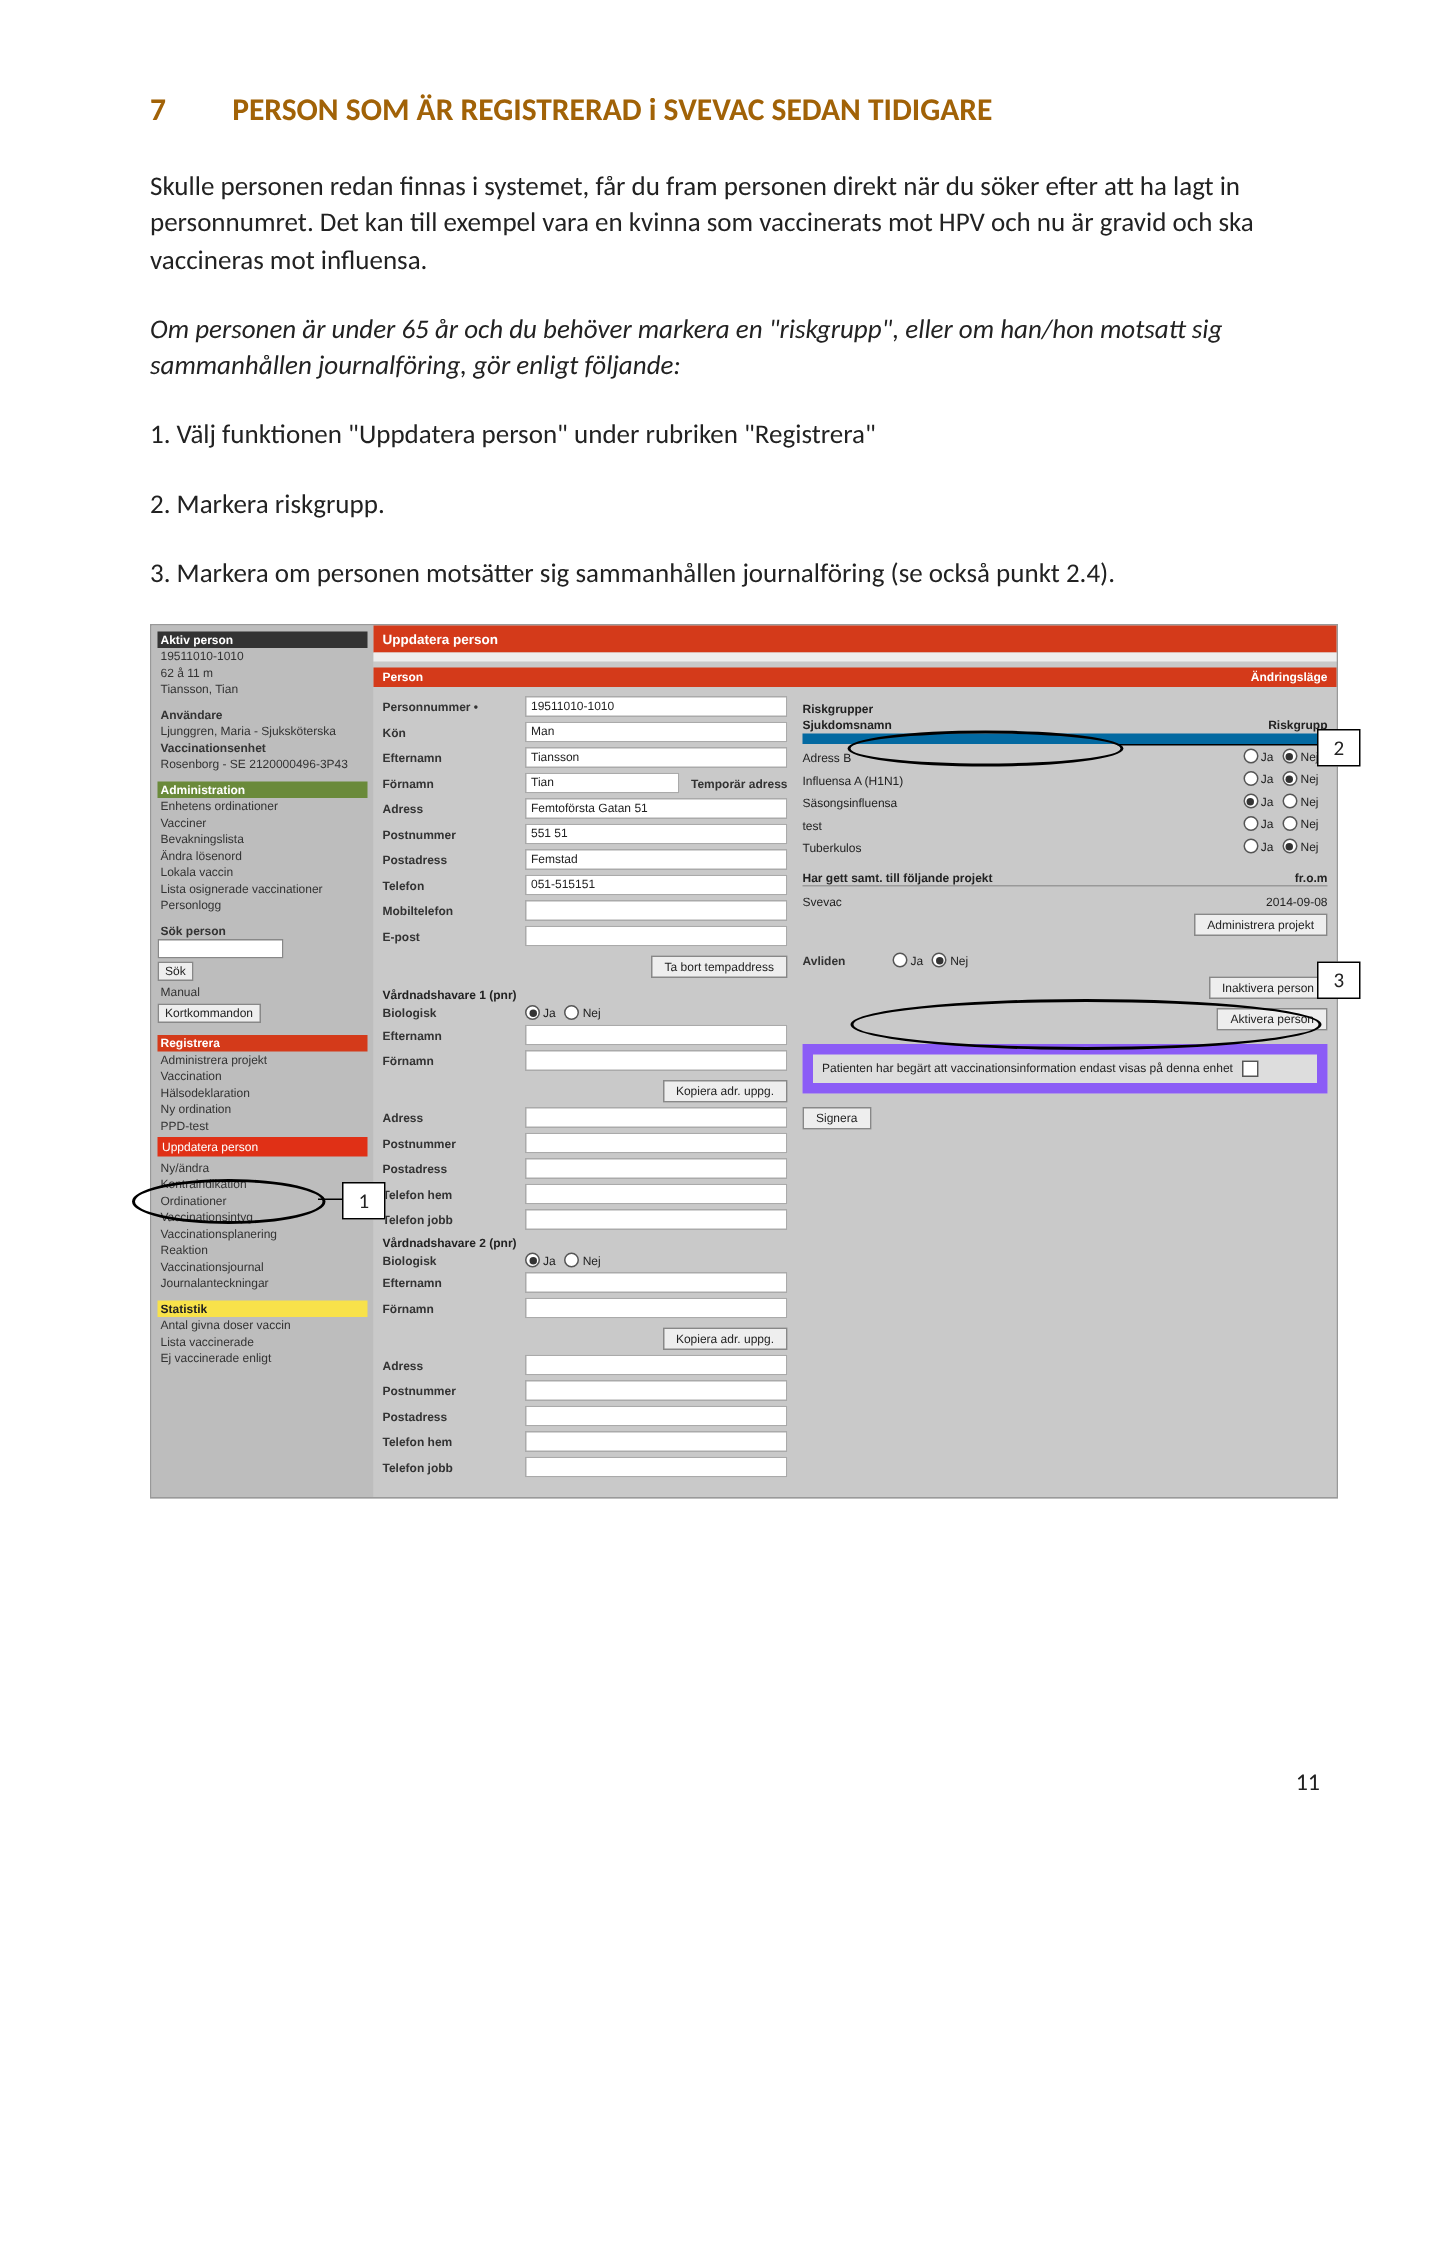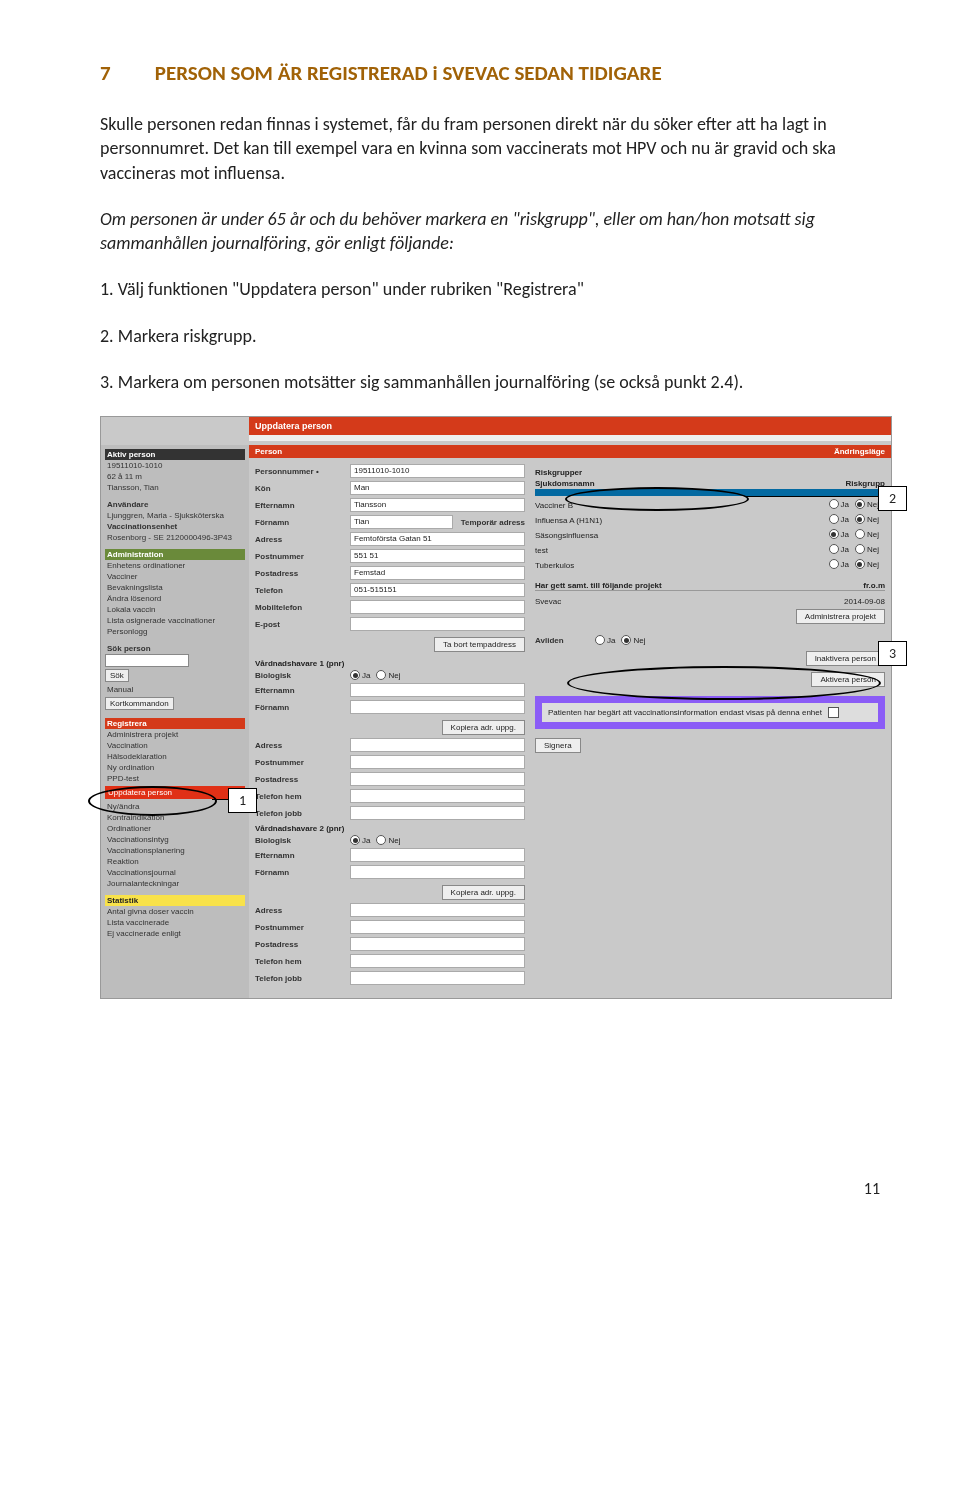--- a/index.html
+++ b/index.html
@@ -37,21 +37,20 @@
     font-size: 8px;
     color: #222;
     display: flex;
     border: 1px solid #999;
   }
   
   .sb {
     width: 140px;
     background: #bdbdbd;
     padding: 4px 4px 24px 4px;
-    margin-top: 28px;
   }
   .sb .blk { margin-bottom: 6px; }
   .sb .head {
     background: #eee;
     font-weight: bold;
     font-size: 8px;
     padding: 1px 2px;
   }
   .sb .head.grn { background: #6a8a3a; color:#fff; }
   .sb .head.red { background: #d43a1a; color:#fff; }
@@ -369,21 +368,21 @@
         </div>
 
         <div class="col2">
           <div class="subhead">Riskgrupper</div>
           <div class="rtable">
             <div class="rhead">
                 <div class="c1">Sjukdomsnamn</div>
                 <div class="c2">Riskgrupp</div>
               </div>
             <div class="rrow">
-                <div class="c1">Vacciner B</div>
+                <div class="c1">Adress B</div>
                 <div class="c2"><span class="radio">
                     <i></i>
                     <span>Ja</span>
                   </span><span class="radio sel">
                     <i></i>
                     <span>Nej</span>
                   </span></div>
               </div>
             <div class="rrow">
                 <div class="c1">Influensa A (H1N1)</div>

